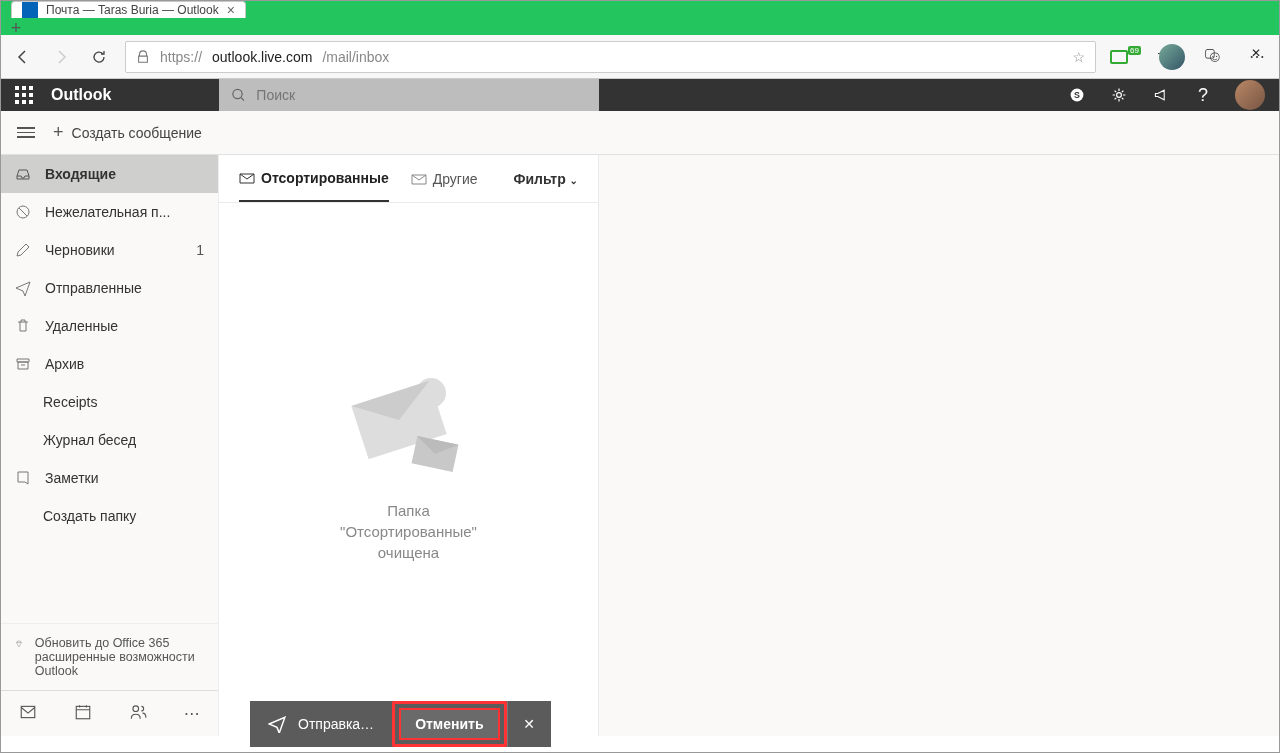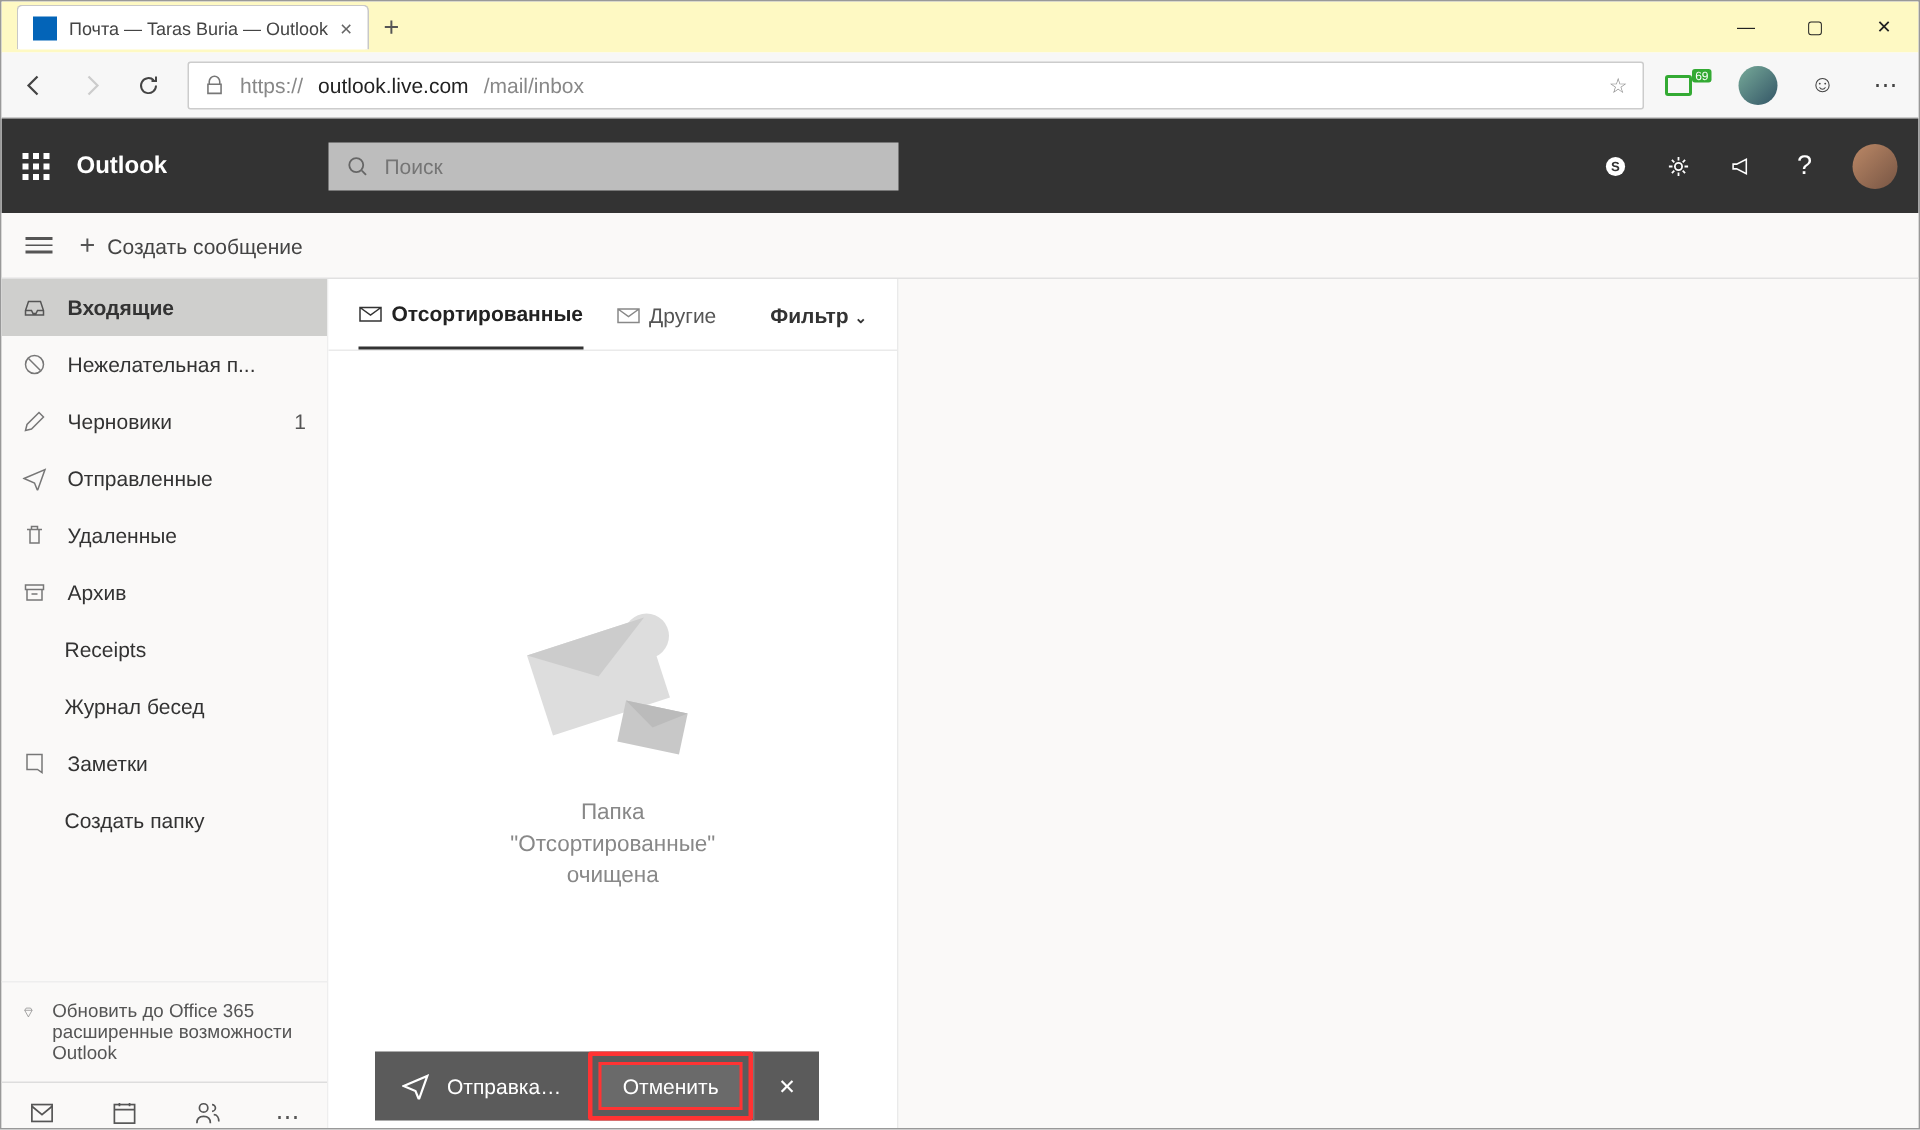--- a/index.html
+++ b/index.html
@@ -1,19 +1,19 @@
 <!DOCTYPE html>
 <html><head>
 <meta charset="utf-8">
 <style>
 * { box-sizing: border-box; margin: 0; padding: 0; font-family: "Segoe UI", Arial, sans-serif; }
 body { width: 1280px; height: 753px; overflow: hidden; background: #fff; border: 1px solid #999; }
 
 
-.titlebar { height: 34px; background: #fef9c3; display: flex; align-items: center; }
+.titlebar { height: 34px; background: #22c55e; display: flex; align-items: flex-start; flex-direction: column; }
 .tab { height: 30px; margin-left: 10px; background: #fff; border: 1px solid #c8c8c8; border-bottom: none; border-radius: 4px 4px 0 0; display: flex; align-items: center; padding: 0 10px; font-size: 12px; color: #444; gap: 8px; }
 .tab .favicon { width: 16px; height: 16px; background: #0364b8; display:inline-block; }
 .tab .closex { font-size: 14px; color: #666; cursor: pointer; }
 .newtab { width: 30px; height: 30px; display: flex; align-items: center; justify-content: center; color: #555; font-size: 18px; }
 .wincontrols { margin-left: auto; display: flex; }
 .wincontrols div { width: 46px; height: 28px; display: flex; align-items: center; justify-content: center; color: #222; font-size: 12px; }
 
 .addrbar { height: 44px; background: #f7f7f7; border-bottom: 1px solid #ccc; display: flex; align-items: center; padding: 0 10px; gap: 14px; justify-content: center; }
 .navbtn { width: 24px; height: 24px; display:flex; align-items:center; justify-content:center; color:#444; }
 .navbtn.disabled { color: #bbb; }
@@ -21,21 +21,21 @@
 .urlbox .url-gray { color: #888; }
 .urlbox .url-host { color: #222; }
 .urlbox .star { margin-left: auto; color: #888; }
 .rightctrls { display:flex; align-items:center; gap: 18px; }
 .avatar-sm { width:26px; height:26px; border-radius:50%; background: linear-gradient(135deg,#7a9,#356); }
 .ext-badge { display:flex; flex-direction:row; align-items:center; }
 .ext-badge .square{ width:18px;height:14px;border:2px solid #3a3;border-radius:2px; position:relative;}
 .ext-badge .num{font-size:8px;background:#3a3;color:#fff;padding:0 2px;border-radius:2px;position:relative;top:-6px;}
 
 
-.owatop { height: 63px; background: #333333; display:flex; align-items:center; padding: 0 14px; color:#fff; gap: 18px; }
+.owatop { height: 32px; background: #333333; display:flex; align-items:center; padding: 0 14px; color:#fff; gap: 18px; }
 .waffle { width: 18px; height:18px; display:grid; grid-template-columns:repeat(3,4px); grid-template-rows:repeat(3,4px); gap:3px; }
 .waffle span{background:#fff;}
 .brand { font-size: 16px; font-weight:600; }
 .search { margin-left: 90px; width: 380px; height: 32px; background:#bdbdbd; display:flex; align-items:center; padding:0 12px; gap:10px; color:#555;}
 .search input{ border:none;background:transparent;outline:none;color:#444;font-size:14px;width:100%;}
 .topicons{ margin-left:auto; display:flex; gap:22px; align-items:center;}
 .topicons .ic{ width:20px;height:20px; display:flex;align-items:center;justify-content:center;}
 .avatar2{width:30px;height:30px;border-radius:50%;background:linear-gradient(135deg,#b86,#754);}
 
 
@@ -66,21 +66,21 @@
 .env1::before{content:"";position:absolute;left:0;right:0;top:0;border-left:41px solid transparent;border-right:41px solid transparent;border-top:28px solid #ccc;}
 .env2{position:absolute;width:42px;height:28px;background:#c8c8c8;right:8px;bottom:10px;transform:rotate(12deg);}
 .env2::before{content:"";position:absolute;left:0;right:0;top:0;border-left:21px solid transparent;border-right:21px solid transparent;border-top:14px solid #bbb;}
 .circ{position:absolute;width:30px;height:30px;border-radius:50%;background:#ddd;right:18px;top:0;}
 
 .reading{flex:1;background:#faf9f8;}
 
 
 .toast{position:absolute;left:250px;bottom:6px;height:46px;background:#5b5b5b;display:flex;align-items:center;color:#fff;font-size:14px;z-index:10;}
 .toast .seg{padding:0 18px;display:flex;align-items:center;gap:12px;height:100%;}
-.toast .cancel{border:2px solid #f33;padding:6px 14px;background:#6a6a6a;font-weight:400;}
+.toast .cancel{border:2px solid #f33;padding:6px 14px;background:#6a6a6a;font-weight:700;}
 .toast .cancel-wrap{border:3px solid #f33;border-radius:2px;padding:4px;}
 .toast .tx{border-left:1px solid #777;width:44px;justify-content:center;}
 
 .ic svg,.navbtn svg,.folder svg{width:16px;height:16px;}
 </style>
 </head>
 <body>
 
 <div class="titlebar">
   <div class="tab">

